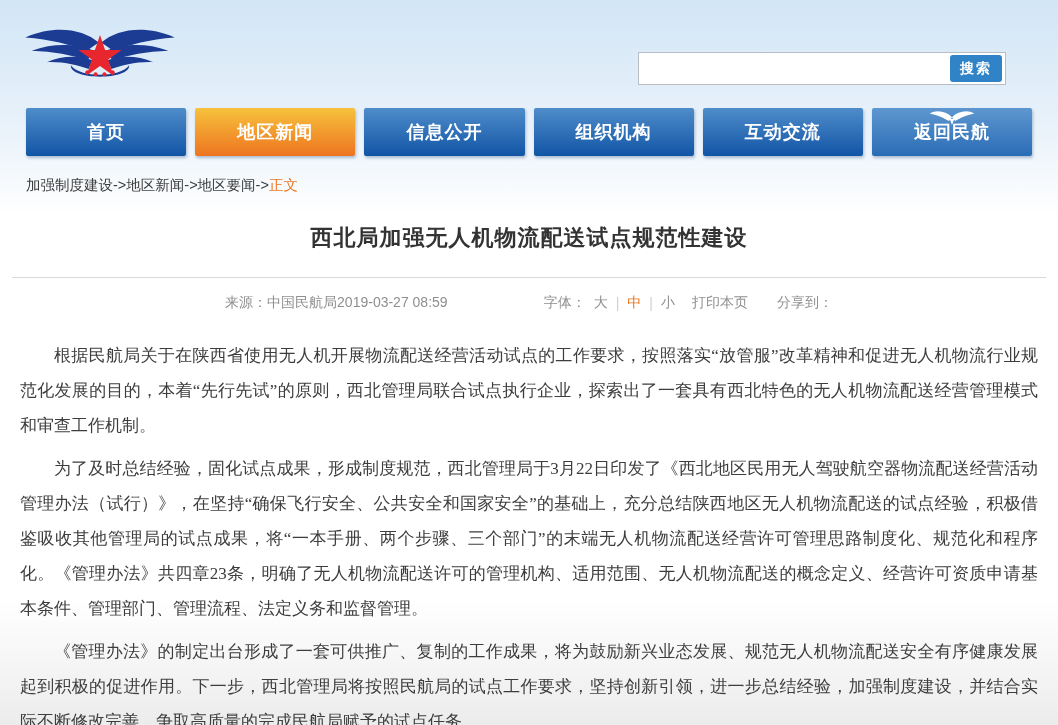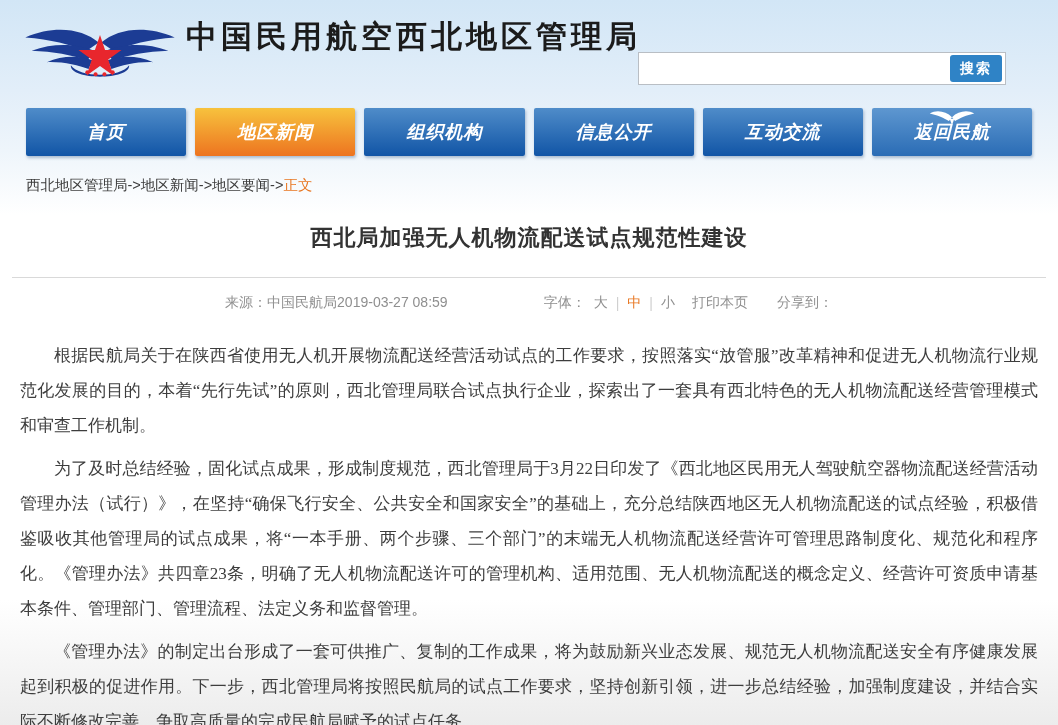--- a/index.html
+++ b/index.html
@@ -57,21 +57,20 @@
     border: none; border-radius: 3px; cursor: pointer;
     letter-spacing: 2px;
   }
 
   
   .nav {
     display: flex;
     gap: 9px;
     margin: 8px 26px 0 26px;
     height: 48px;
-    font-style: italic;
   }
   .tab {
     flex: 1;
     height: 48px;
     display: flex; align-items: center; justify-content: center;
     position: relative;
     color: #ffffff;
     font-size: 18px; font-weight: bold; letter-spacing: 1px;
     background: linear-gradient(180deg, var(--nav-blue-top, #4f8cc9) 0%, var(--nav-blue-bottom, #1155a6) 100%);
     border-radius: 2px;
@@ -154,49 +153,48 @@
         <polygon fill="#e8262d" points="120,28 128,52 154,52 133,67 141,92 120,77 99,92 107,67 86,52 112,52"></polygon>
         <g fill="#e8262d">
           <circle cx="100" cy="87" r="3.2"></circle>
           <circle cx="113" cy="90" r="3.2"></circle>
           <circle cx="127" cy="90" r="3.2"></circle>
           <circle cx="140" cy="87" r="3.2"></circle>
         </g>
       </svg>
     </div>
     <div class="titles">
-      <div class="site-title-zh">中国民用航空西北地区管理局</div>
     </div>
 
     <div class="search-box">
       <input class="search-input" type="text" value="" style="">
       <button class="search-btn">搜索</button>
     </div>
   </div>
 
   <div class="nav">
     <div class="tab">首页</div>
     <div class="tab active">地区新闻</div>
+    <div class="tab">信息公开</div>
     <div class="tab">组织机构</div>
-    <div class="tab">信息公开</div>
     <div class="tab">互动交流</div>
     <div class="tab tab-return">
       <svg class="wing-mini" viewBox="0 0 60 22" aria-hidden="true">
         <g fill="#ffffff">
           <path d="M30,10 C22,2 10,0 1,5 C11,7 20,11 26,15 Z"></path>
           <path d="M30,10 C38,2 50,0 59,5 C49,7 40,11 34,15 Z"></path>
           <path d="M27,12 L30,20 L33,12 Z"></path>
         </g>
       </svg>
       <span>返回民航</span>
     </div>
   </div>
 
   <div class="breadcrumb">
-    <span class="seg">西北地区管理局</span><span class="sep">-&gt;</span><span class="seg">地区新闻</span><span class="sep">-&gt;</span><span class="seg">地区要闻</span><span class="sep">-&gt;</span><span class="current">正文</span>
+    <span class="seg">加强制度建设</span><span class="sep">-&gt;</span><span class="seg">地区新闻</span><span class="sep">-&gt;</span><span class="seg">地区要闻</span><span class="sep">-&gt;</span><span class="current">正文</span>
   </div>
 
   <div class="article">
     <h1 class="article-title">西北局加强无人机物流配送试点规范性建设</h1>
     <hr class="title-divider">
 
     <div class="meta-row">
       <div class="meta-left">
         <span>来源：中国民航局</span>
         <span>2019-03-27 08:59</span>

